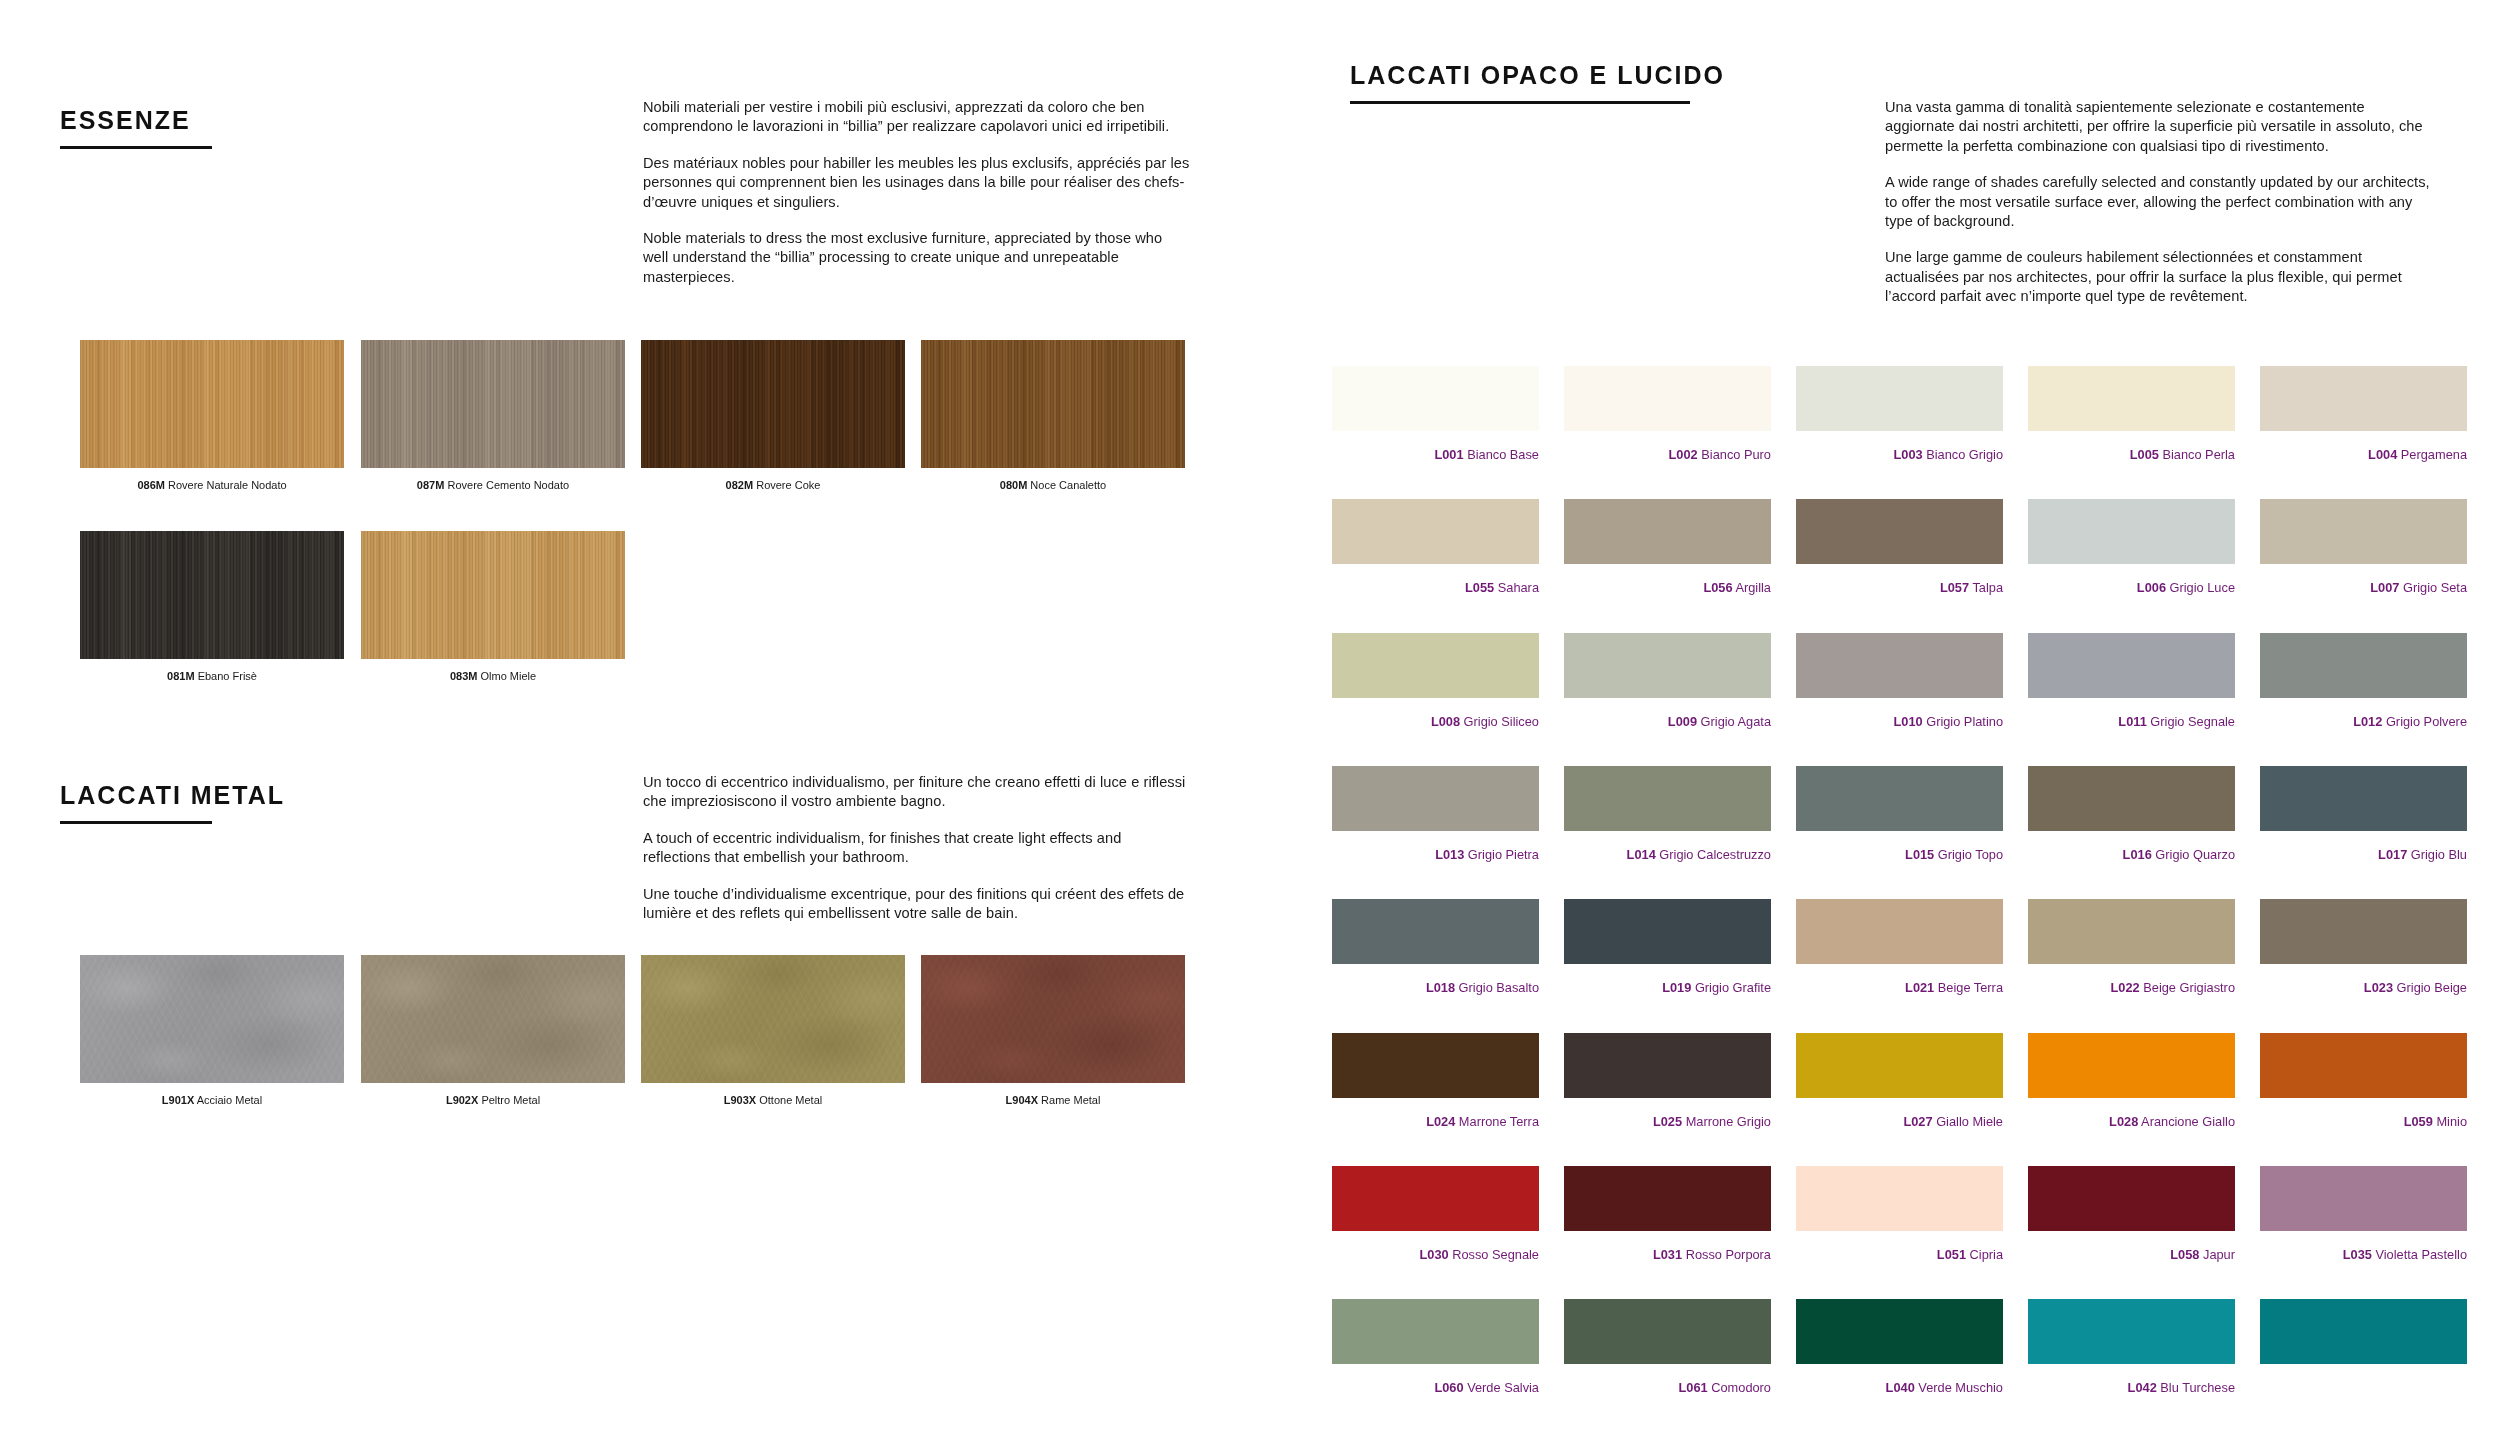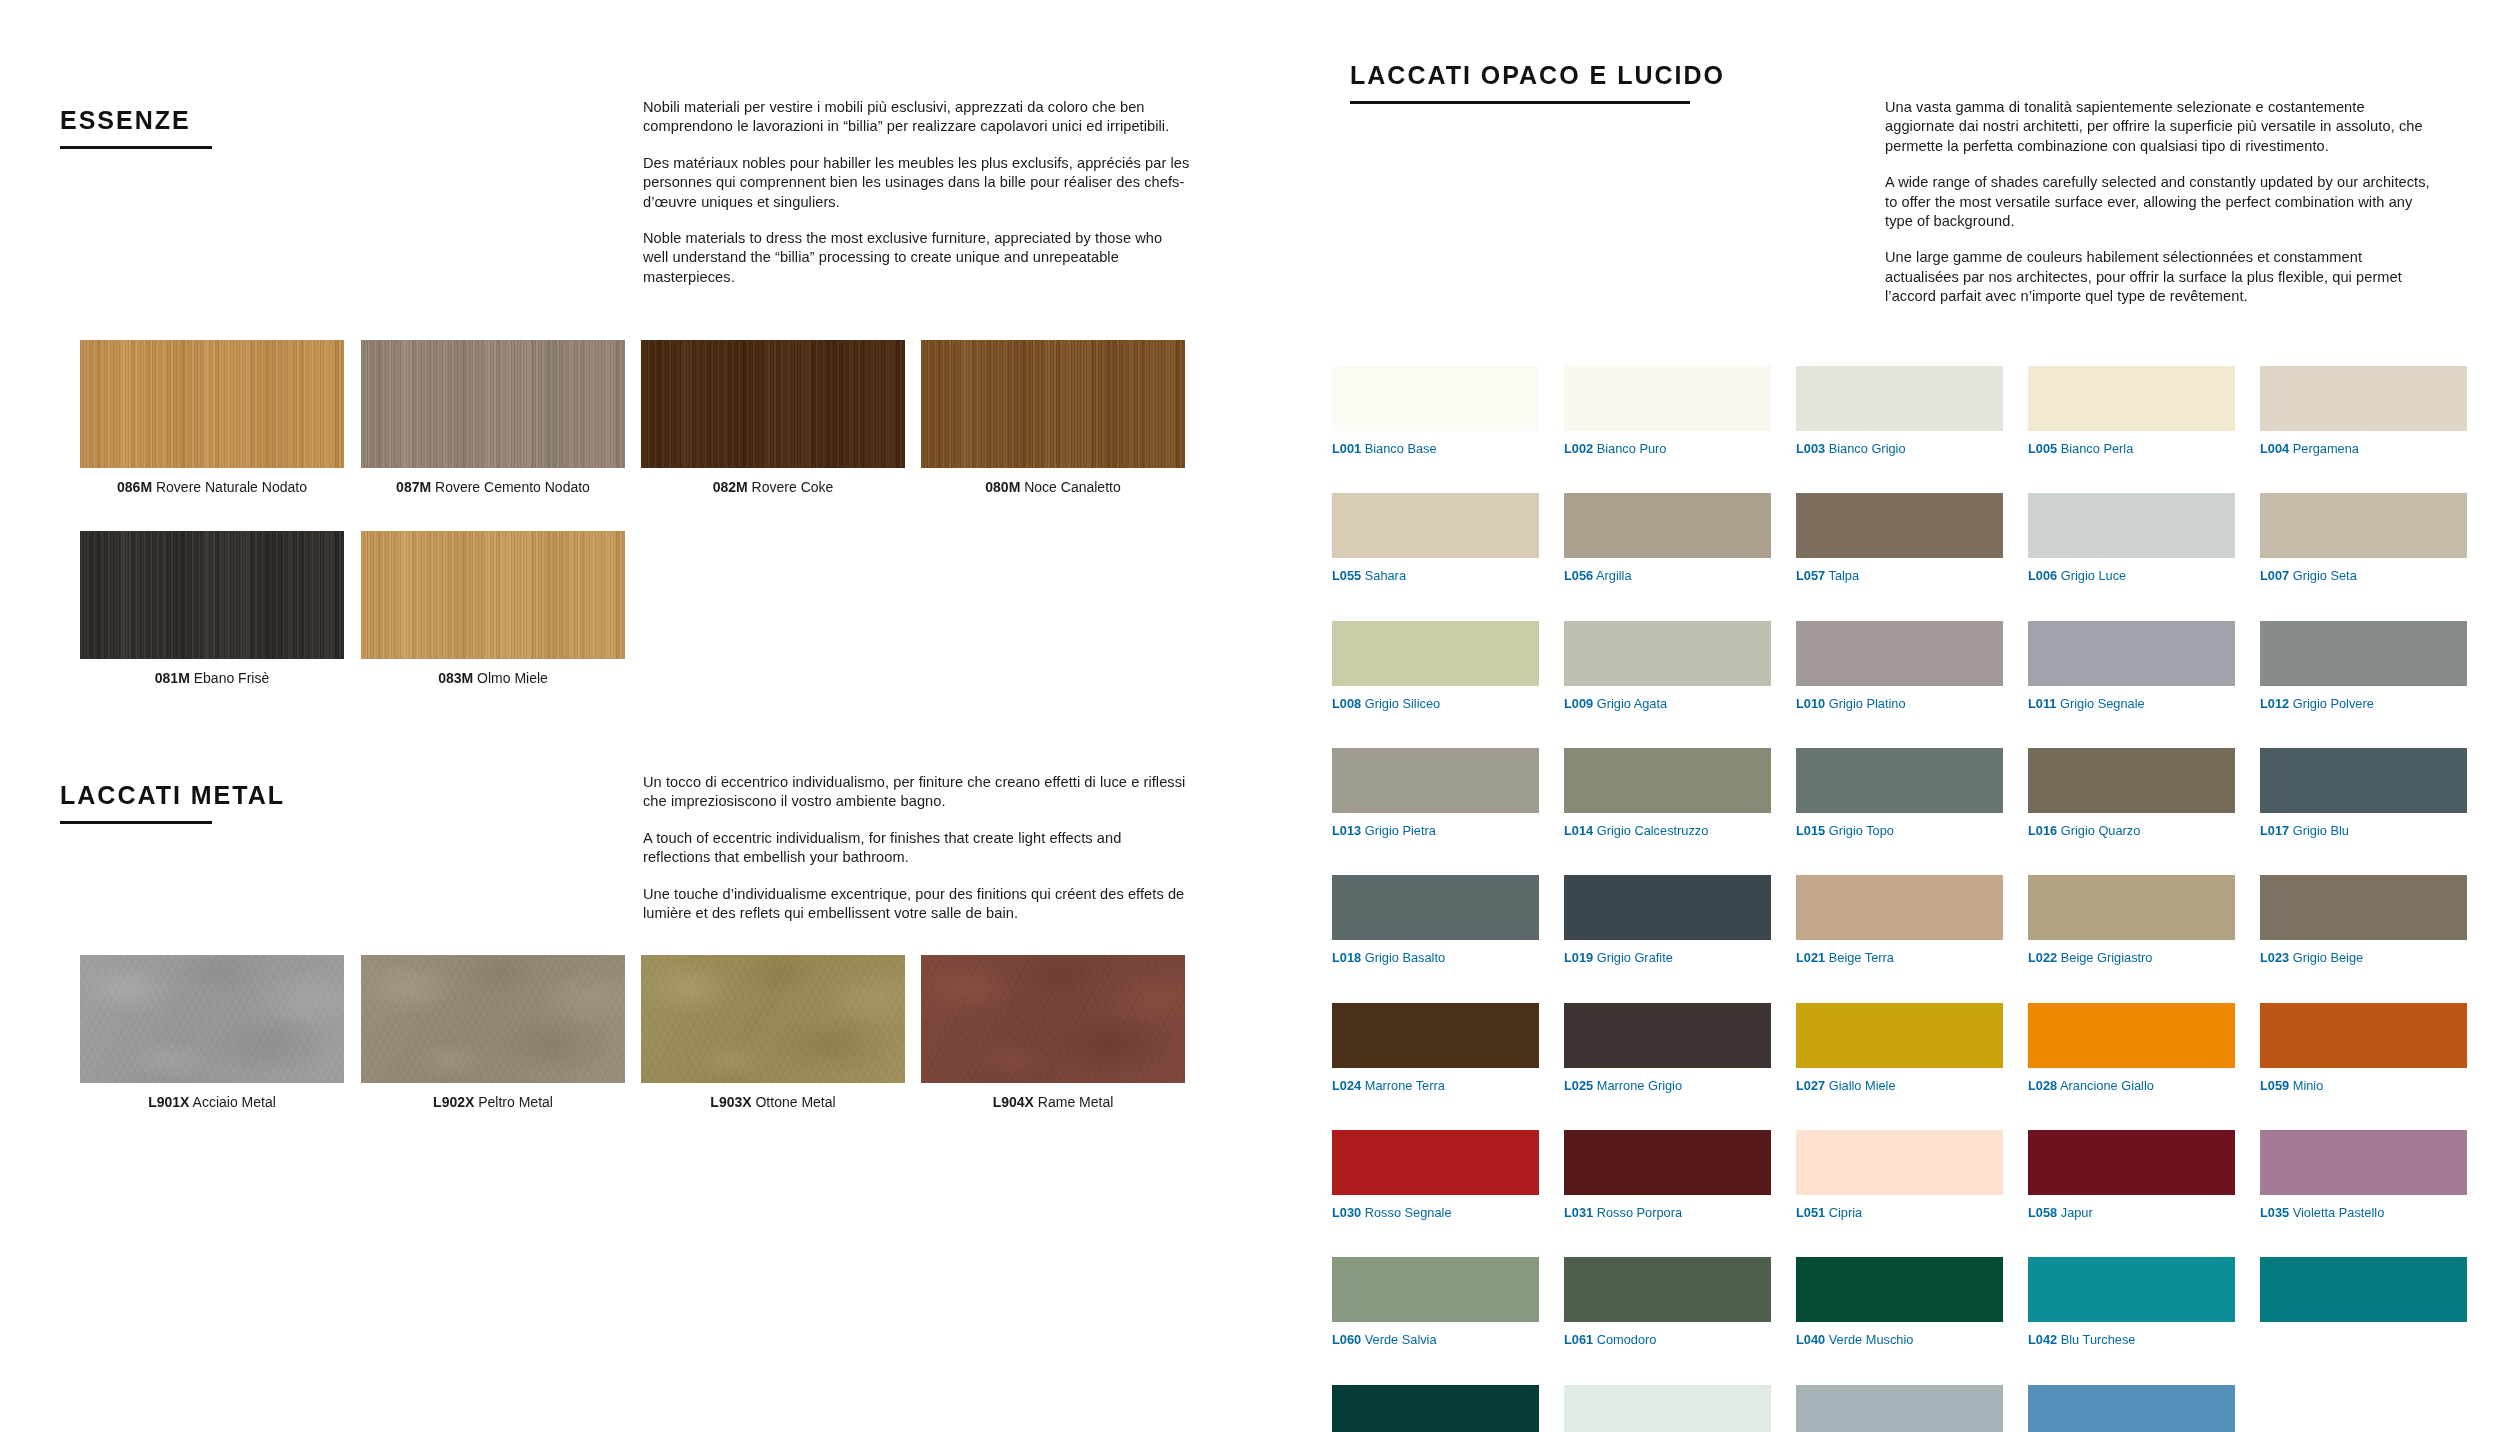--- a/index.html
+++ b/index.html
@@ -30,33 +30,33 @@
   .intro p:last-child{margin-bottom:0;}
 
   
   .mat{position:absolute;}
   .mat .chip{
     width:264px;height:128px;display:block;
     background-color:#b98b55;
   }
   .mat .cap{
     margin-top:11px;width:264px;text-align:center;
-    font-size:14px;color:#1a1a1a;line-height:1.2;white-space:nowrap;
+    font-size:11px;color:#1a1a1a;line-height:1.2;white-space:nowrap;
   }
   .mat .cap b{font-weight:700;}
 
   
   .lacq-grid{position:absolute;left:1332px;top:366px;
     display:grid;grid-template-columns:repeat(5,207px);
     column-gap:25px;row-gap:37px;}
   .lac{width:207px;}
   .lac .chip{width:207px;height:65px;display:block;background:#ccc;}
   .lac .cap{
-    margin-top:10px;text-align:left;
-    font-size:12.8px;color:#0369a1;line-height:1.2;white-space:nowrap;
+    margin-top:16px;text-align:right;
+    font-size:12.8px;color:#701a75;line-height:1.2;white-space:nowrap;
   }
   .lac .cap b{font-weight:700;}
 
   
   .grain{
     background-repeat:repeat;
     background-size:3px 100%, 7px 100%, 17px 100%, 41px 100%, 100% 100%;
   }
 </style>
 </head>

